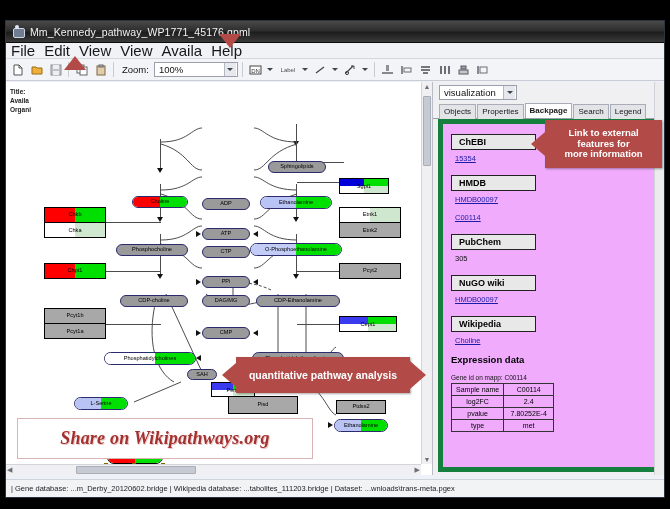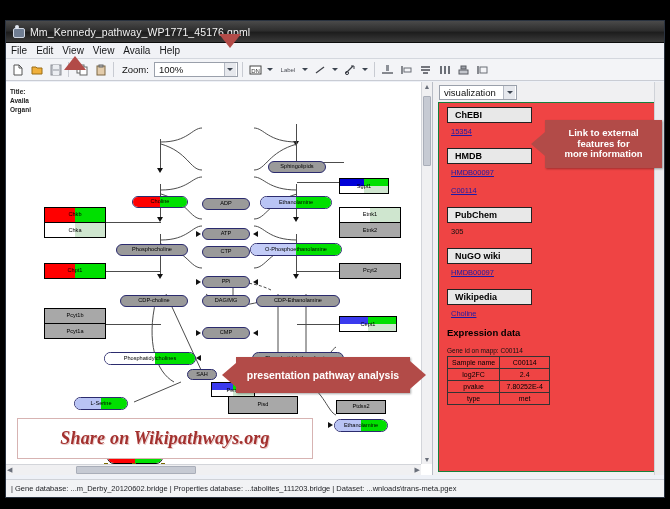--- a/index.html
+++ b/index.html
@@ -19,21 +19,21 @@
   .title-ico { width:13px; height:13px; margin:0 5px 0 6px; position:relative; flex:none; }
   .title-ico:before { content:""; position:absolute; left:1px; top:3px; width:10px; height:8px;
                       border:1px solid #cfd6e2; border-radius:2px; background:#6f7d92; }
   .title-ico:after { content:""; position:absolute; left:3px; top:0px; width:4px; height:4px;
                      border-radius:50%; background:#dfe6f0; }
   .title-txt { color:#f2f2f2; font-size:10.5px; white-space:nowrap; letter-spacing:.1px; }
 
   
   .menubar { height:16px; background:#f1f2f6; border-bottom:1px solid #d4d7de;
              display:flex; align-items:center; padding-left:5px; gap:9px; }
-  .menubar span { font-size:10px; color:#17181a; cursor:default;text-align:center; }
+  .menubar span { font-size:15px; color:#17181a; cursor:default;text-align:center; }
 
   
   .toolbar { height:22px; background:#f3f4f7; border-bottom:1px solid #c9ccd4;
              display:flex; align-items:center; padding:0 3px; gap:2px; }
   .tbtn { width:17px; height:17px; display:flex; align-items:center; justify-content:center;
           font-size:10px; color:#55585f; border:1px solid transparent; border-radius:2px; }
   .tbtn svg { display:block; }
   .tsep { width:1px; height:15px; background:#c8cbd2; margin:0 2px; }
   .zlabel { font-size:9.5px; color:#111; margin:0 3px 0 4px; white-space:nowrap; }
   .combo { height:15px; background:#fff; border:1px solid #9aa0ab;
@@ -86,22 +86,22 @@
 
   .handle { position:absolute; width:4px; height:4px; background:#ffe800; border:1px solid #7a6a00; }
 
   
   .side { flex:1; background:#f0f0f2; position:relative; display:flex; flex-direction:column; }
   .sidecombo { margin:3px 4px 2px 6px; }
   .tabs { display:flex; padding-left:6px; gap:1px; border-bottom:1px solid #9aa0ab; margin-top:1px; }
   .tab { font-size:8px; padding:2px 4px 2px; background:#e3e4e8; border:1px solid #a8adb7;
          border-bottom:none; color:#16181b; position:relative; top:1px; }
   .tab.sel { background:#fff; font-weight:bold; padding-bottom:3px; top:0; }
-  .backpage { flex:1; background:#ef4444; margin:0 3px 3px 5px; border:1px solid #15803d;
-              padding:1px 8px; overflow:hidden; position:relative; }
+  .backpage { flex:1; background:#f0abfc; margin:0 3px 3px 5px; border:5px solid #15803d;
+              padding:7px 8px; overflow:hidden; position:relative; }
   .dbhead { display:inline-block; background:#e8e8e8; border:1px solid #222;
             font-size:9px; font-weight:bold; color:#000; padding:2px 7px; min-width:85px; }
   .dblink { font-size:7.5px; color:#1b1ba8; text-decoration:underline; margin:4px 0 9px 4px; display:block; }
   .dbplain{ font-size:7.5px; color:#111; margin:4px 0 9px 4px; display:block; }
   .exprhead { font-size:9.5px; font-weight:bold; color:#000; margin:2px 0 9px; }
   .geneid { font-size:6.5px; color:#111; margin-bottom:2px; }
   table.expr { border-collapse:collapse; font-size:7px; }
   table.expr td { border:1px solid #333; padding:2px 4px; text-align:center;
                   color:#000; min-width:50px; }
   .pscroll { position:absolute; right:0; top:0; bottom:0; width:10px; background:#ececee;
@@ -561,20 +561,27 @@
 
       <div class="side">
 
         <div class="combo sidecombo" style="width:78px">
           <div class="cv">visualization</div>
           <div class="carrow">
               <div class="caret"></div>
             </div>
         </div>
 
+        <div class="tabs">
+          <div class="tab">Objects</div>
+          <div class="tab">Properties</div>
+          <div class="tab sel">Backpage</div>
+          <div class="tab">Search</div>
+          <div class="tab">Legend</div>
+        </div>
 
         <div class="backpage">
           <div class="dbhead">ChEBI</div>
           <a class="dblink">15354</a>
 
           <div class="dbhead">HMDB</div>
           <a class="dblink">HMDB00097</a>
 
           <a class="dblink">C00114</a>
 
@@ -610,37 +617,37 @@
             </tr>
           </tbody>
             </table>
         </div>
 
         <div class="pscroll"></div>
       </div>
     </div>
 
     <div class="status">
-      <span>| Gene database: ...m_Derby_20120602.bridge | Properties database: ...tabolites_111203.bridge | Dataset: ...wnloads\trans-meta.pgex</span>
+      <span>| Gene database: ...m_Derby_20120602.bridge | Wikipedia database: ...tabolites_111203.bridge | Dataset: ...wnloads\trans-meta.pgex</span>
     </div>
   </div>
 
   <div class="tri-d" style="left:219px;top:34px"></div>
 
   <div class="tri-u" style="left:64px;top:56px"></div>
 
   <div class="callout" style="left:545px;top:120px;width:117px;height:48px;flex-direction:column;font-size:9.5px">
     <div>Link  to external</div>
     <div>features  for</div>
     <div>more information</div>
   </div>
   <div class="tri-l" style="left:531px;top:132px"></div>
 
   <div class="callout" style="left:236px;top:357px;width:174px;height:36px;flex-direction:column">
-    <div>presentation pathway analysis</div>
+    <div>quantitative pathway analysis</div>
   </div>
   <div class="tri-l" style="left:222px;top:363px"></div>
   <div class="tri-r" style="left:410px;top:361px"></div>
 
   <div class="share">
     <span>Share on Wikipathways.org</span>
   </div>
 
 </div>
 

